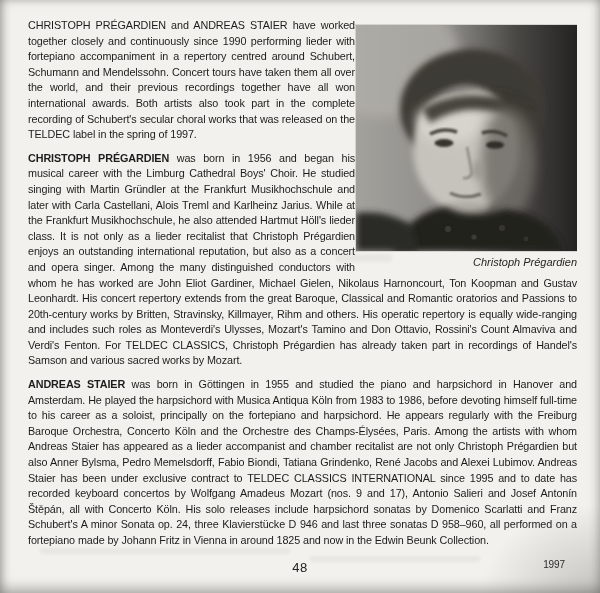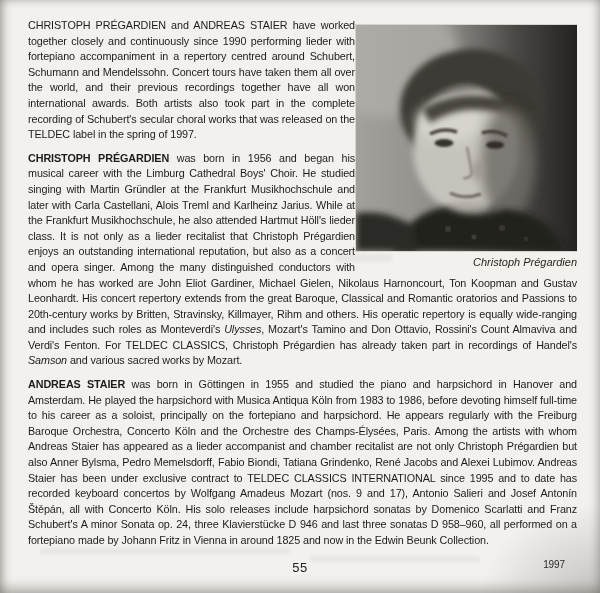--- a/index.html
+++ b/index.html
@@ -22,21 +22,21 @@
     position:absolute;left:28px;right:23px;top:18px;bottom:24px;
     color:#1d1c1a;font-size:10.8px;line-height:15.6px;
     letter-spacing:-0.1px;text-align:justify;overflow:hidden;
   }
   .figure{float:right;width:222px;margin:6px 0 4px 16px;}
   .photo{display:block;width:222px;height:226px;border:1px solid #d6d4cf;background:#6a6865;}
   .caption{text-align:right;font-style:italic;font-size:11px;letter-spacing:0;
            color:#26251f;margin-top:4px;line-height:13px;}
   .para{margin:0 0 8px 0;}
   .para .bold{font-weight:bold;}
-  .para .italic{font-style:italic;}
+  .para .italic{}
   .year-row{text-align:right;font-size:10px;margin-top:2px;padding-right:12px;color:#22211f;}
   .pageno{
     position:absolute;left:0;right:0;top:560px;text-align:center;
     font-size:13px;letter-spacing:.5px;color:#22211f;
     font-family:"Liberation Sans",sans-serif;
   }
   .ghost{position:absolute;background:#4a4844;opacity:.06;filter:blur(1.5px);
          border-radius:2px;pointer-events:none;}
 </style>
 </head>
@@ -106,14 +106,14 @@
         <p class="para"><span class="bold">ANDREAS STAIER</span><span> was born in Göttingen in 1955 and studied the piano and harpsichord in Hanover and Amsterdam. He played the harpsichord with Musica Antiqua Köln from 1983 to 1986, before devoting himself full-time to his career as a soloist, principally on the fortepiano and harpsichord. He appears regularly with the Freiburg Baroque Orchestra, Concerto Köln and the Orchestre des Champs-Élysées, Paris. Among the artists with whom Andreas Staier has appeared as a lieder accompanist and chamber recitalist are not only Christoph Prégardien but also Anner Bylsma, Pedro Memelsdorff, Fabio Biondi, Tatiana Grindenko, René Jacobs and Alexei Lubimov. Andreas Staier has been under exclusive contract to TELDEC CLASSICS INTERNATIONAL since 1995 and to date has recorded keyboard concertos by Wolfgang Amadeus Mozart (nos. 9 and 17), Antonio Salieri and Josef Antonín Štěpán, all with Concerto Köln. His solo releases include harpsichord sonatas by Domenico Scarlatti and Franz Schubert's A minor Sonata op. 24, three Klavierstücke D 946 and last three sonatas D 958–960, all performed on a fortepiano made by Johann Fritz in Vienna in around 1825 and now in the Edwin Beunk Collection.</span></p>
       </div>
 
     <div class="year-row">1997</div>
   </div>
 
   <div class="ghost" style="left:40px;top:548px;width:250px;height:6px;"></div>
   <div class="ghost" style="left:310px;top:556px;width:170px;height:6px;"></div>
   <div class="ghost" style="left:336px;top:254px;width:56px;height:8px;"></div>
 
-  <div class="pageno">55</div>
+  <div class="pageno">48</div>
 </div>
 
 </body></html>

